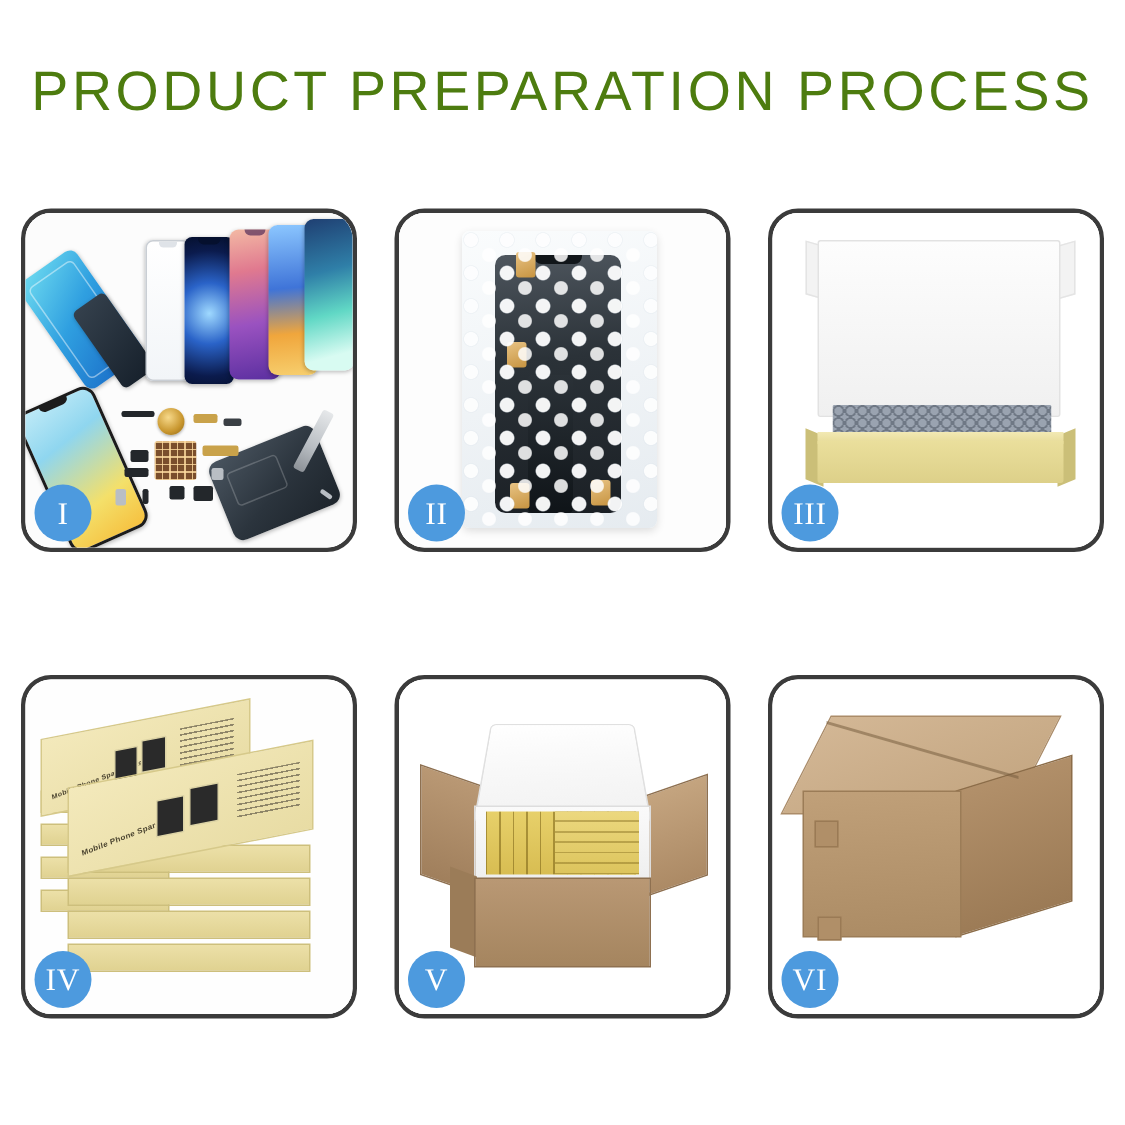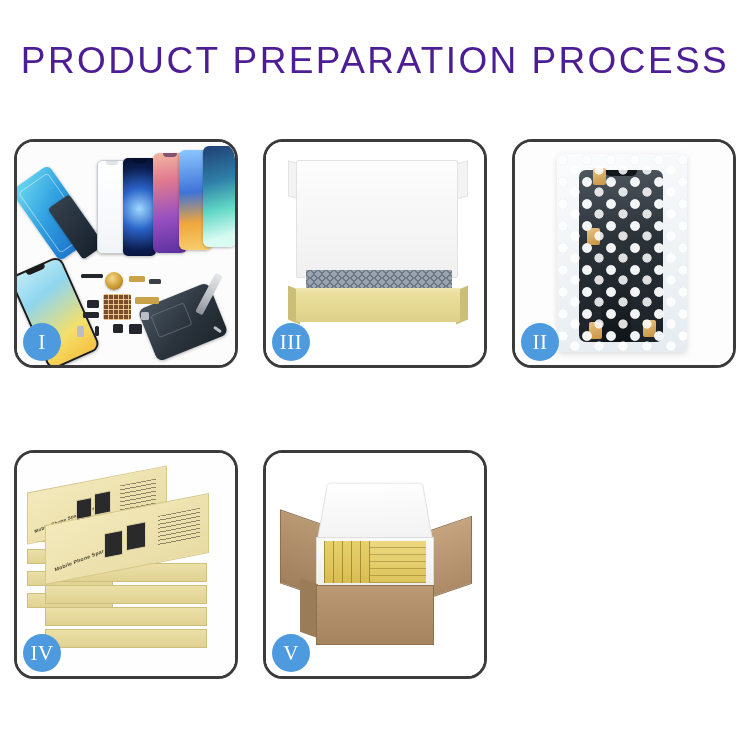--- a/index.html
+++ b/index.html
@@ -18,21 +18,21 @@
   
   .header {
     padding-top: 42px;
     text-align: center;
   }
   .page-title {
     font-family: "Liberation Sans", sans-serif;
     font-size: 37px;
     font-weight: 400;
     letter-spacing: 2.4px;
-    color: #4c1d95;
+    color: #4d7c0f;
     line-height: 1.0;
     margin: 0;
     white-space: nowrap;
   }
   .page-subtitle {
     font-family: "Liberation Sans", sans-serif;
     font-size: 14.5px;
     font-weight: 400;
     color: #232323;
     letter-spacing: 0.25px;
@@ -425,52 +425,52 @@
       <div class="prt l" style="left:78px; top:184px; width:4px; height:10px;"></div>
       <div class="prt l" style="left:112px; top:182px; width:13px; height:10px;"></div>
       <div class="prt silver" style="left:124px; top:170px; width:8px; height:8px;"></div>
       <div class="prt silver" style="left:196px; top:186px; width:9px; height:3px; transform:rotate(35deg);"></div>
     </div>
     <div class="badge">I</div>
   </div>
 
   <div class="panel">
     <div class="panel-inner">
-      <div class="p3-bg"></div>
-      <div class="b3-lidflapL"></div>
-      <div class="b3-lidflapR"></div>
-      <div class="b3-lidback"></div>
-      <div class="b3-foam"></div>
-      <div class="b3-sideL"></div>
-      <div class="b3-sideR"></div>
-      <div class="b3-rim"></div>
-      <div class="b3-front"></div>
-    </div>
-    <div class="badge">III</div>
-  </div>
-
-  <div class="panel">
-    <div class="panel-inner">
       <div class="p2-bg"></div>
       <div class="bubble-bag">
         <div class="bag-screen"></div>
         <div class="flexcable"></div>
         <div class="tape" style="left:36px; top:14px;"></div>
         <div class="tape" style="left:30px; top:74px;"></div>
         <div class="tape" style="left:32px; top:168px;"></div>
         <div class="tape" style="left:86px; top:166px;"></div>
         <div class="bubbles2"></div>
         <div class="bubbles"></div>
       </div>
     </div>
     <div class="badge">II</div>
   </div>
 
   <div class="panel">
     <div class="panel-inner">
+      <div class="p3-bg"></div>
+      <div class="b3-lidflapL"></div>
+      <div class="b3-lidflapR"></div>
+      <div class="b3-lidback"></div>
+      <div class="b3-foam"></div>
+      <div class="b3-sideL"></div>
+      <div class="b3-sideR"></div>
+      <div class="b3-rim"></div>
+      <div class="b3-front"></div>
+    </div>
+    <div class="badge">III</div>
+  </div>
+
+  <div class="panel">
+    <div class="panel-inner">
       <div class="p4-bg"></div>
 
       <div class="stackbox" style="left:10px; top:74px; width:84px; height:13px;"></div>
       <div class="stackbox" style="left:10px; top:96px; width:84px; height:13px;"></div>
       <div class="stackbox" style="left:10px; top:118px; width:84px; height:13px;"></div>
       <div class="stackbox" style="left:10px; top:140px; width:84px; height:13px;"></div>
 
       <div class="boxtop" style="left:10px; top:26px; width:138px; height:50px; transform: skewY(-11deg);">
         <div class="boxlabel" style="left:6px; top:31px; transform:rotate(-11deg);">Mobile Phone Spare Parts</div>
         <div class="boxthumb" style="left:48px; top:16px; width:14px; height:19px;"></div>
@@ -501,14 +501,26 @@
       <div class="c5-foamlid"></div>
       <div class="c5-foambox"></div>
       <div class="c5-inner"></div>
       <div class="c5-inner2"></div>
       <div class="c5-bodyL"></div>
       <div class="c5-body"></div>
     </div>
     <div class="badge">V</div>
   </div>
 
+  <div class="panel">
+    <div class="panel-inner">
+      <div class="p6-bg"></div>
+      <div class="c6-topA"></div>
+      <div class="c6-side"></div>
+      <div class="c6-front"></div>
+      <div class="c6-seam" style="left:36px; top:46px; width:128px; height:2px; transform: skewY(16deg);"></div>
+      <div class="c6-tape" style="left:28px; top:94px; width:14px; height:16px;"></div>
+      <div class="c6-tape" style="left:30px; top:158px; width:14px; height:14px;"></div>
+    </div>
+    <div class="badge">VI</div>
+  </div>
 
 </div>
 
 </body></html>

